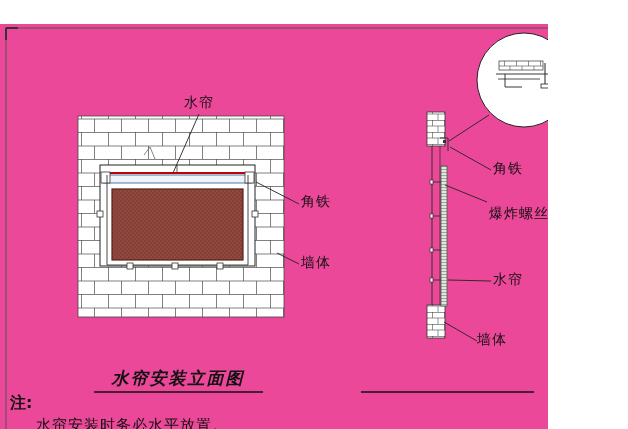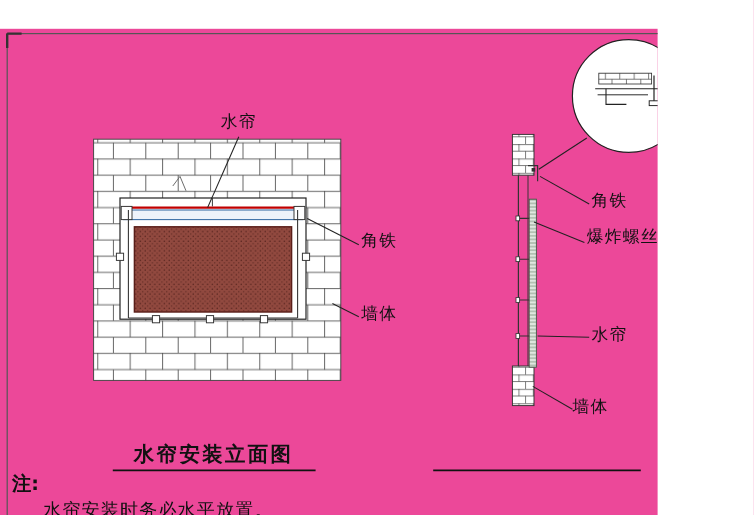--- a/index.html
+++ b/index.html
@@ -21,20 +21,21 @@
     letter-spacing:1px;
   }
   .title{
     position:absolute;
     font-size:17px;
     font-weight:600;
     color:#111;
     text-align:center;
     letter-spacing:2px;
     white-space:nowrap;
+    font-style:italic;
   }
   .note-prefix{
     position:absolute;
     font-size:16px;
     font-weight:700;
     color:#111;
     white-space:nowrap;
   }
   .note-text{
     position:absolute;
@@ -159,21 +160,21 @@
       <line x1="94" y1="368" x2="263" y2="368"></line>
       <line x1="361" y1="368" x2="534" y2="368"></line>
     </g>
   </svg>
 
   <span class="lbl" style="left:184px;top:71px">水帘</span>
   <span class="lbl" style="left:301px;top:170px">角铁</span>
   <span class="lbl" style="left:301px;top:231px">墙体</span>
 
   <span class="lbl" style="left:493px;top:137px">角铁</span>
-  <span class="lbl" style="left:489px;top:167px">爆炸螺丝</span>
+  <span class="lbl" style="left:489px;top:182px">爆炸螺丝</span>
   <span class="lbl" style="left:493px;top:248px">水帘</span>
   <span class="lbl" style="left:477px;top:308px">墙体</span>
 
   <div class="title" style="left:90px;top:343px;width:176px">水帘安装立面图</div>
 
   <span class="note-prefix" style="left:10px;top:369px">注:</span>
   <span class="note-text" style="left:36px;top:392px">水帘安装时务必水平放置。</span>
 
 </div>
 

